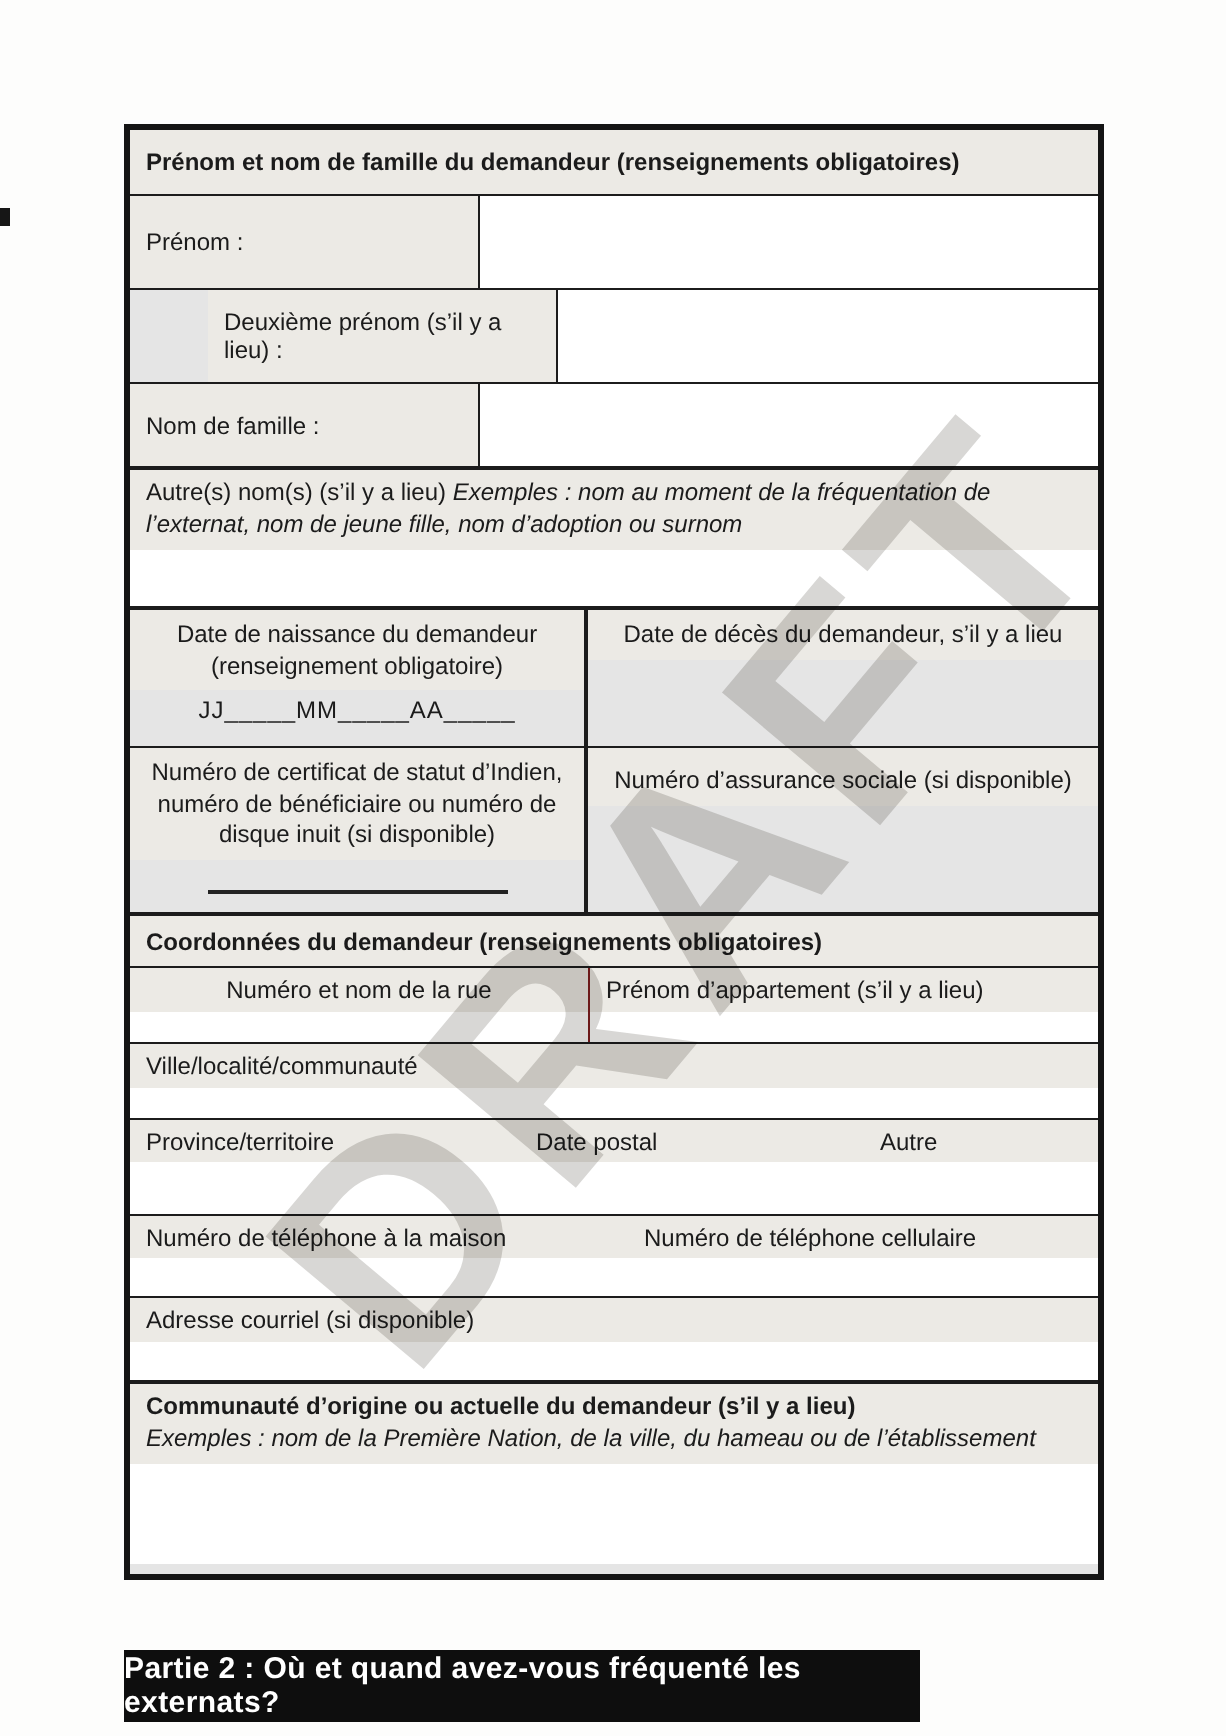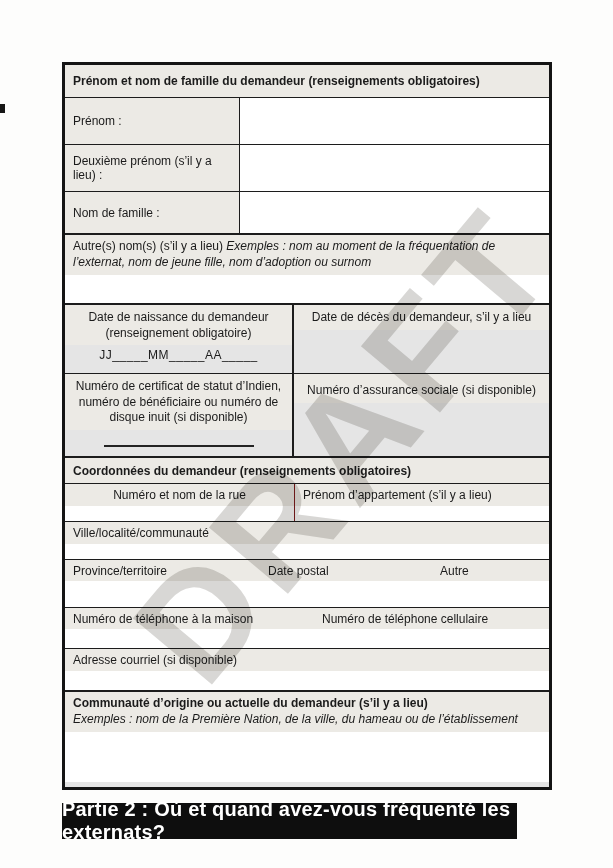--- a/index.html
+++ b/index.html
@@ -47,24 +47,24 @@
   .c-label{background:#eceae5;text-align:center;padding:5px 6px 4px 6px;line-height:1.3;}
   .c-label .inner{display:inline-block;}
   .date-line{margin:auto auto 11px auto;white-space:pre;letter-spacing:0.5px;}
   .status-line{width:150px;border-bottom:2px solid #232323;margin:auto auto 9px auto;}
   .sin-line{margin:auto auto 7px auto;white-space:pre;font-weight:bold;color:#4a4a4a;letter-spacing:1px;font-size:12px;}
   .band-cell{padding:4px 8px;background:#eceae5;}
   .pos-band{position:relative;height:21px;background:#eceae5;}
   .pos-band span{position:absolute;top:4px;white-space:nowrap;}
   
   .banner{
-    position:absolute;left:62px;top:803px;width:455px;height:36px;
+    position:absolute;left:62px;top:825px;width:398px;height:36px;
     background:#0e0e0e;color:#ffffff;z-index:4;
     display:flex;align-items:center;justify-content:center;
-    font-size:20px;font-weight:bold;letter-spacing:0.2px;
+    font-size:15px;font-weight:bold;letter-spacing:0.2px;
   }
 </style>
 </head>
 <body>
 
 <div class="canvas">
 
   <div class="watermark">DRAFT</div>
   <div class="artifact"></div>
 
@@ -74,21 +74,21 @@
       <div class="hdr-band bold">Prénom et nom de famille du demandeur (renseignements obligatoires)</div>
     </div>
 
     <div class="row" style="height:47px;">
       <div class="split">
         <div class="label-cell">Prénom :</div>
         <div class="input-cell"></div>
       </div>
     </div>
 
-    <div class="row" style="height:47px;">
+    <div class="row" style="height:47px;padding-left:39px;">
       <div class="split">
         <div class="label-cell">Deuxième prénom (s’il y a lieu) :</div>
         <div class="input-cell"></div>
       </div>
     </div>
 
     <div class="row" style="height:42px;">
       <div class="split">
         <div class="label-cell">Nom de famille :</div>
         <div class="input-cell"></div>

